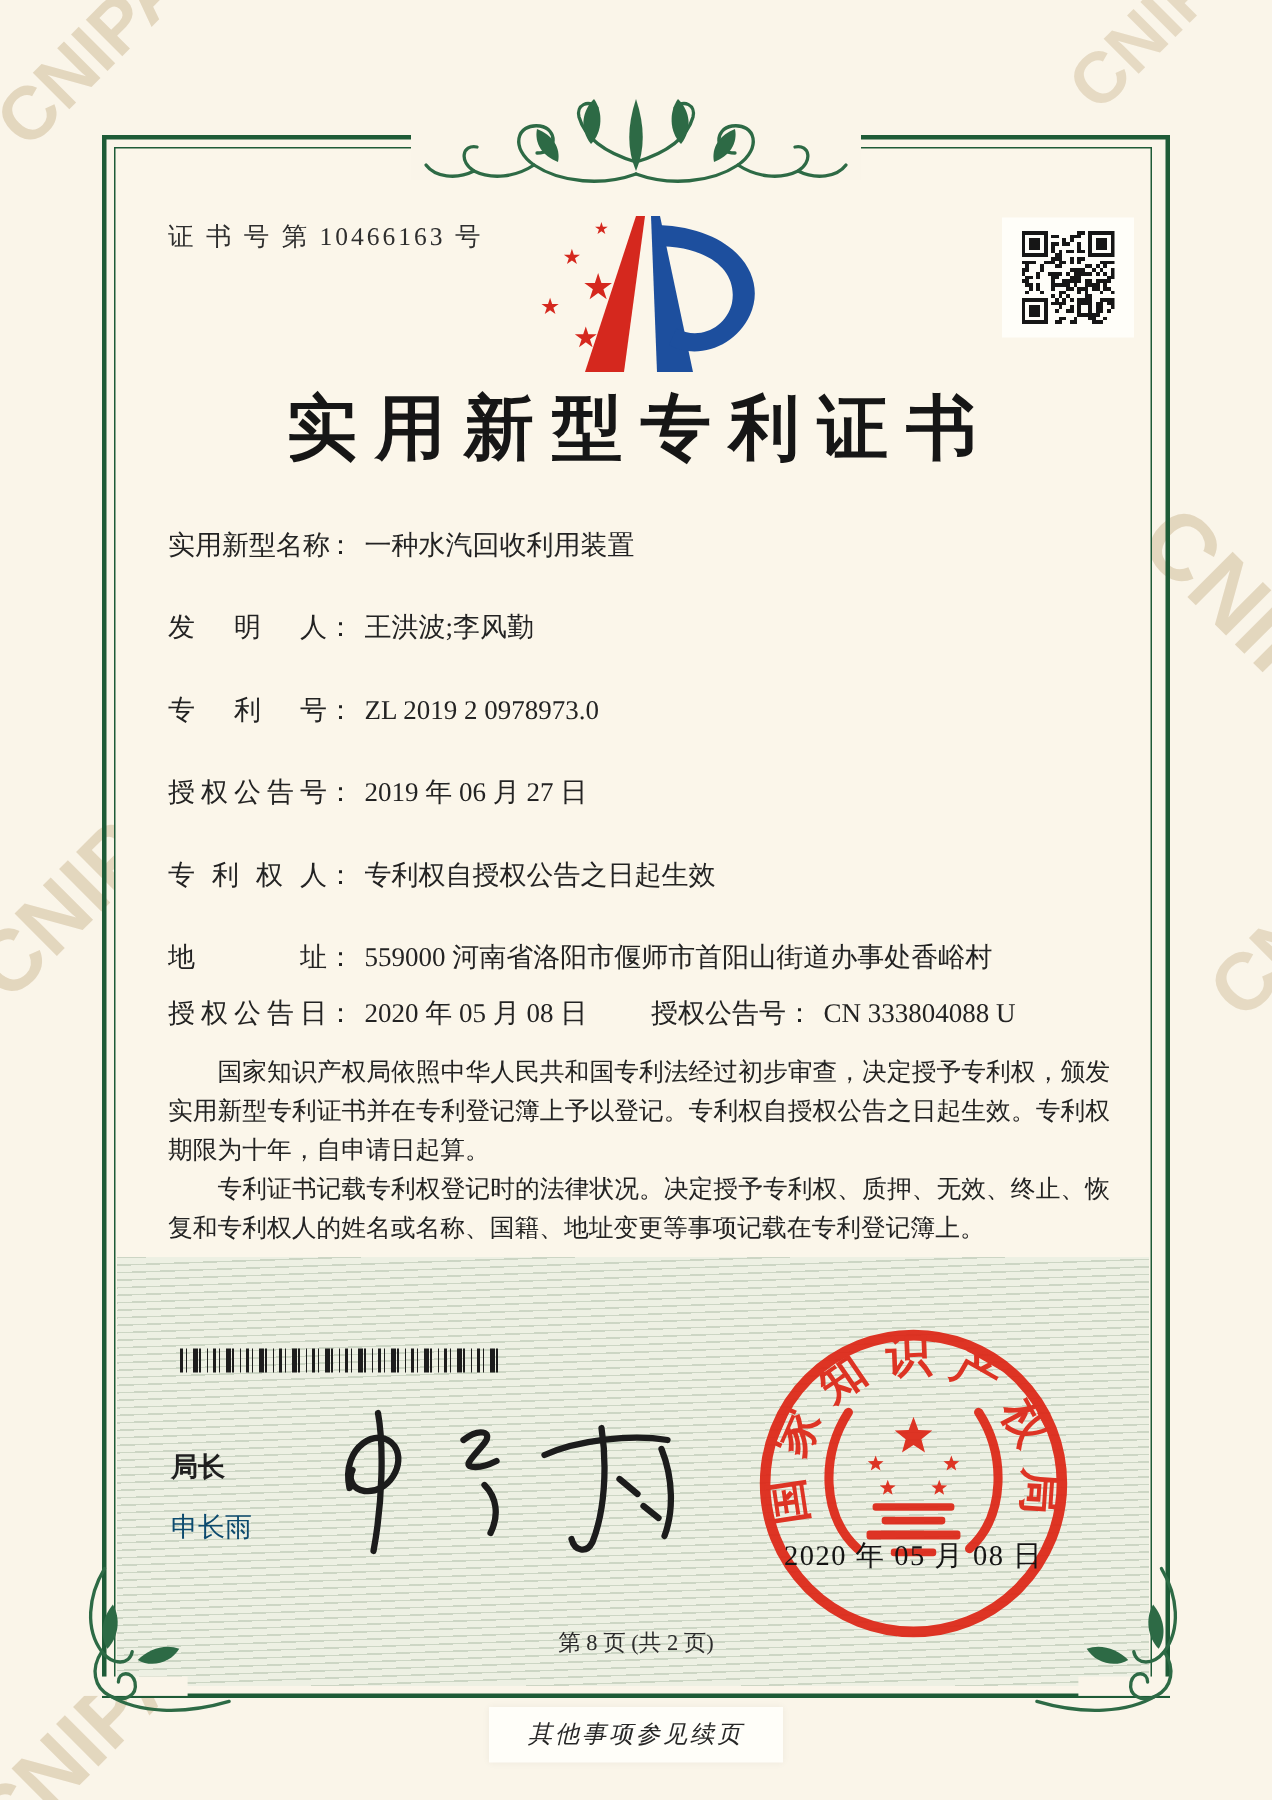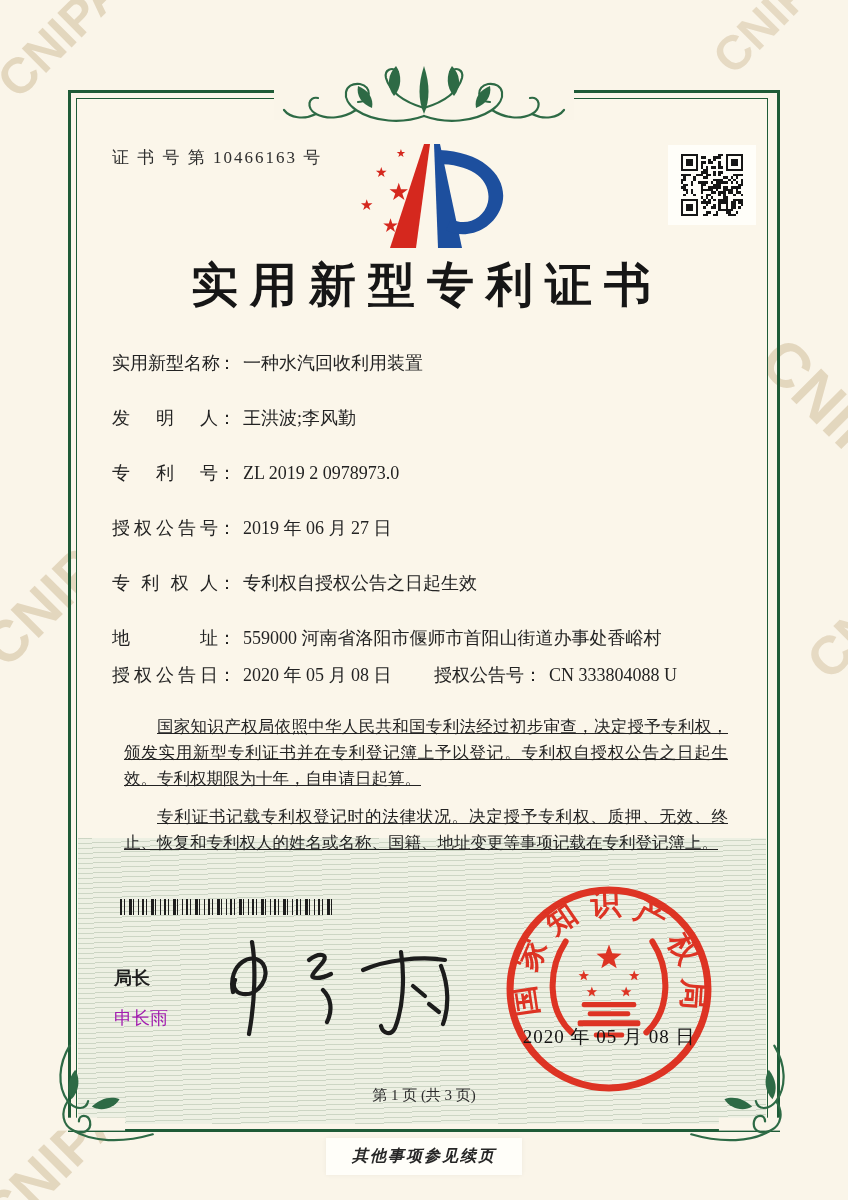--- a/index.html
+++ b/index.html
@@ -31,40 +31,40 @@
   
   .fields{position:absolute;left:112px;top:351px;width:640px;font-size:18px;color:#232323;}
   .frow{position:absolute;left:0;height:28px;white-space:nowrap;}
   .flabel{display:inline-block;width:106px;text-align:justify;text-align-last:justify;
           text-justify:inter-character;vertical-align:bottom;}
   .fcolon{margin-right:7px;}
   .fpair2{position:absolute;left:322px;top:0;white-space:nowrap;}
   
   .body-text{position:absolute;left:112px;top:702px;width:628px;font-size:16.5px;
              line-height:26px;text-align:justify;color:#232323;}
-  .body-text p{margin:12px;text-indent:2em;text-decoration:underline;}
+  .body-text p{margin:0;text-indent:2em;}
   
   .barcode{position:absolute;left:120px;top:899px;width:216px;height:16px;
     background:
      repeating-linear-gradient(90deg,#1d1d1d 0 2px,transparent 2px 4px,#1d1d1d 4px 5px,transparent 5px 9px,#1d1d1d 9px 12px,transparent 12px 13px,#1d1d1d 13px 14px,transparent 14px 18px,#1d1d1d 18px 19px,transparent 19px 22px);}
   
   .sig-title{position:absolute;left:114px;top:966px;font-size:18px;
              font-family:"Liberation Sans","DejaVu Sans",sans-serif;color:#1f1f1f;font-weight:bold;}
   .sig-name{position:absolute;left:114px;top:1006px;font-size:18px;
-            font-family:"Liberation Sans","DejaVu Sans",sans-serif;color:#a21caf;}
+            font-family:"Liberation Sans","DejaVu Sans",sans-serif;color:#0c4a6e;}
   .autograph{position:absolute;left:205px;top:930px;}
   
   .seal{position:absolute;left:503px;top:883px;width:212px;height:212px;opacity:.93;}
   .seal-date{position:absolute;left:503px;top:1024px;width:212px;text-align:center;
              font-size:19px;color:#141414;letter-spacing:1px;white-space:nowrap;}
   
   .page-num{position:absolute;left:0;top:1086px;width:100%;text-align:center;font-size:15px;color:#2c2c2c;}
   .cont-note{position:absolute;left:50%;transform:translateX(-50%);top:1138px;
              background:#fffef9;padding:8px 26px;font-size:16px;font-style:italic;
-             color:#272727;box-shadow:0 0 5px rgba(0,0,0,.05);letter-spacing:2px;white-space:nowrap;font-weight:bold;}
+             color:#272727;box-shadow:0 0 5px rgba(0,0,0,.05);letter-spacing:2px;white-space:nowrap;}
 </style>
 </head>
 <body>
 
 <div class="page">
 
   <span class="wm wm-up" style="left:-16px;top:6px;font-size:50px;opacity:.45">CNIPA</span>
   <span class="wm wm-up" style="left:700px;top:-14px;font-size:48px;opacity:.40">CNIPA</span>
   <span class="wm wm-dn" style="left:744px;top:380px;font-size:62px;opacity:.45">CNIPA</span>
   <span class="wm wm-up" style="left:-34px;top:560px;font-size:58px;opacity:.45">CNIPA</span>
@@ -407,16 +407,16 @@
       <g fill="#dd2616">
         <rect x="78" y="118" width="54" height="5" rx="2"></rect>
         <rect x="84" y="127" width="42" height="5" rx="2"></rect>
         <rect x="74" y="136" width="62" height="6" rx="2"></rect>
         <rect x="90" y="148" width="30" height="5" rx="2"></rect>
       </g>
     </g>
   </svg>
   <div class="seal-date">2020 年 05 月 08 日</div>
 
-  <div class="page-num">第 1 页 (共 3 页)</div>
+  <div class="page-num">第 8 页 (共 2 页)</div>
   <div class="cont-note">其他事项参见续页</div>
 
 </div>
 
 </body></html>

